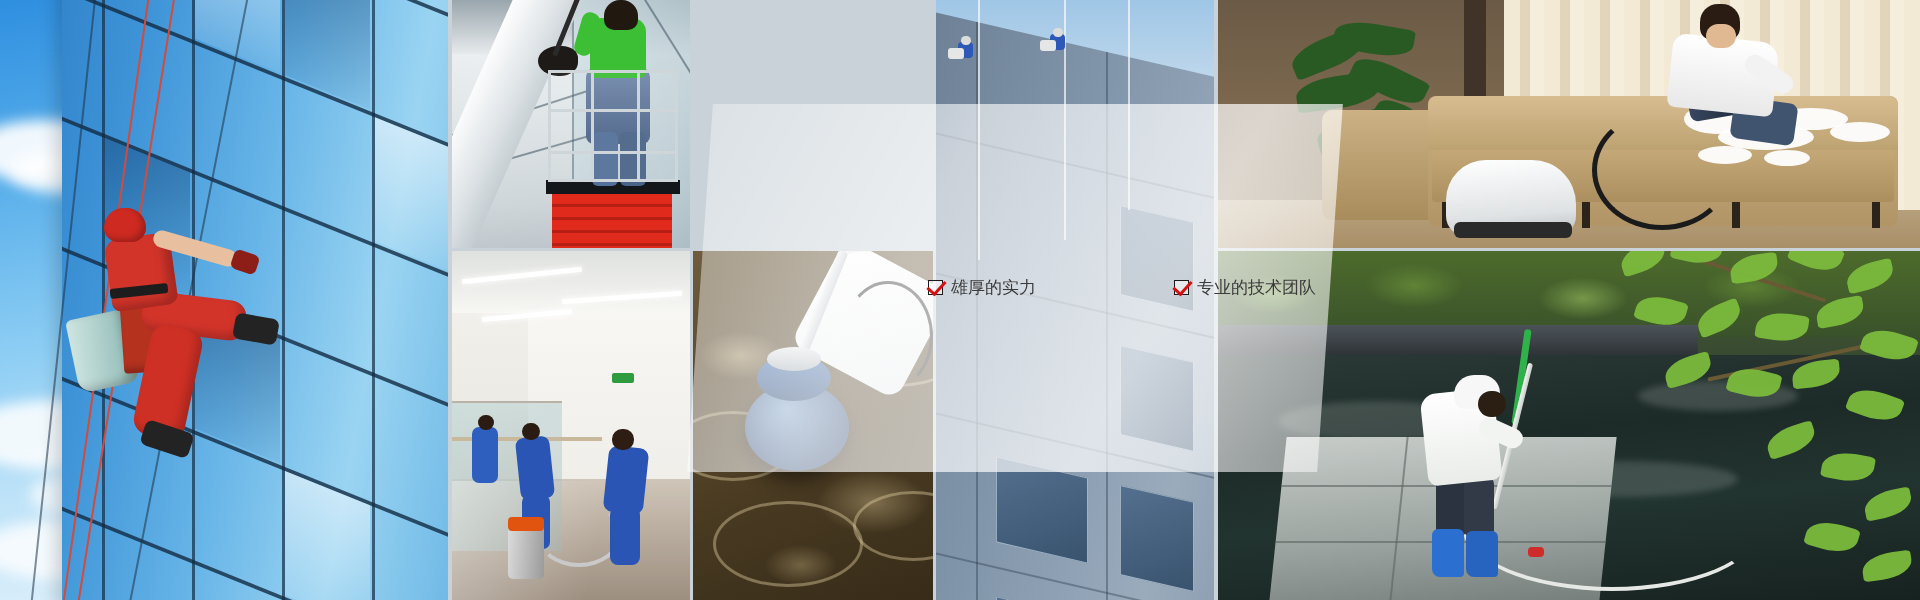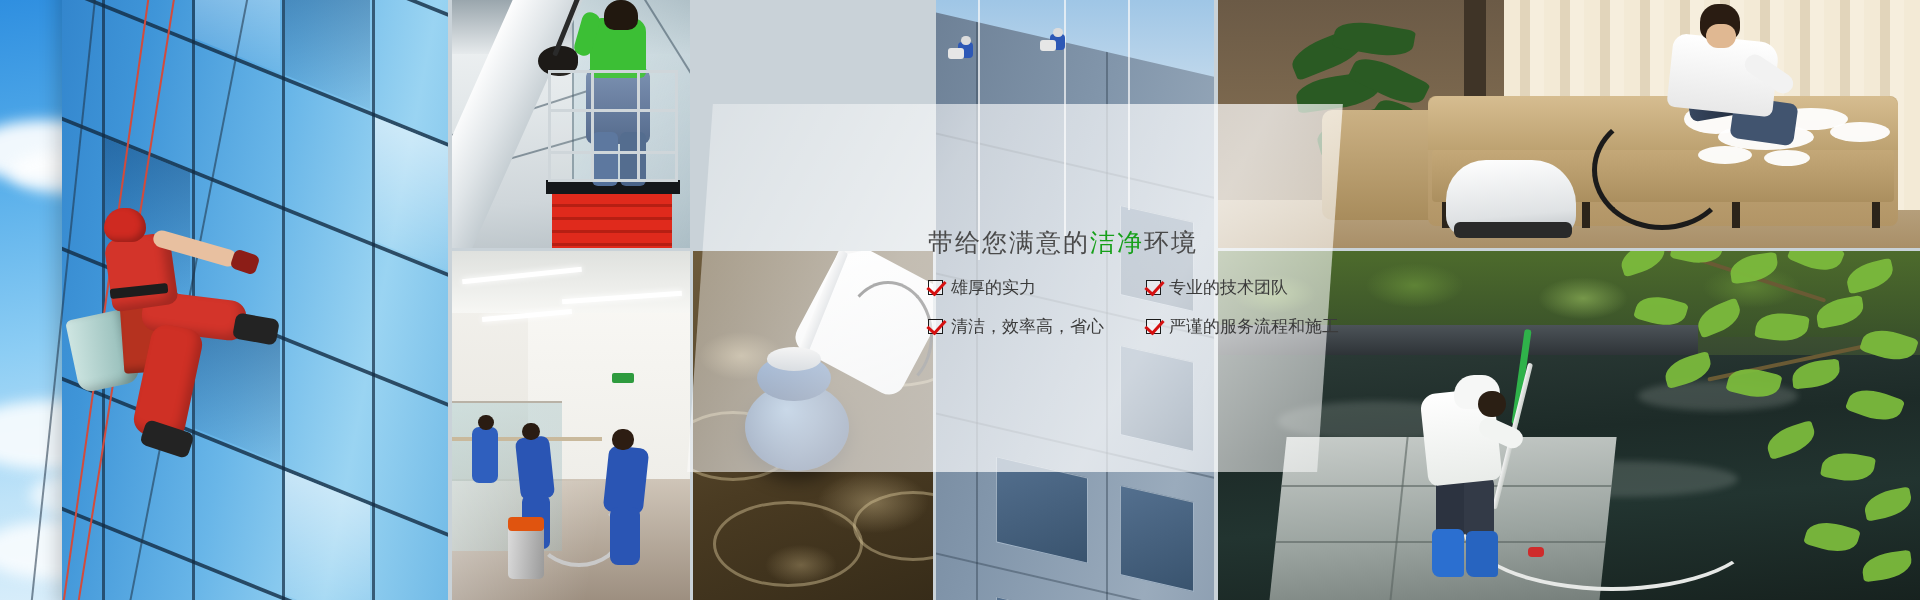--- a/index.html
+++ b/index.html
@@ -319,21 +319,21 @@
   }
   .subline {
     position:absolute; left:228px; top:122px;
     font-size:25px; letter-spacing:2px; color:#4a4a4a; white-space:nowrap;
   }
   .subline .hl { color:#17a01a; }
 
   .features { position:absolute; left:228px; top:172px; width:420px; }
   .frow { display:flex; margin-bottom:16px; }
   .fitem { display:flex; align-items:center; width:218px; font-size:17px; color:#3b3b3b; white-space:nowrap; }
-  .fitem.wide { width:auto; }
+  .fitem.wide { width:auto;margin-left:28px; }
   .chk {
     display:inline-block; position:relative; width:15px; height:15px;
     border:1.6px solid #1a1a1a; background:rgba(255,255,255,.55);
     margin-right:8px; flex:0 0 auto;
   }
   .chk::after {
     content:""; position:absolute; left:2px; top:-4px; width:8px; height:15px;
     border:solid #d61010; border-width:0 3.2px 3.2px 0; transform:rotate(42deg);
   }
 
@@ -604,41 +604,30 @@
         <div class="tleaf" style="left:252px;top:312px;width:50px;height:26px;transform:rotate(-8deg)"></div>
       </div>
     </div>
   </div>
 
   <div id="overlay"></div>
 
   <div id="textblock">
 
 
-    <div class="subline"><span>带给您满意的</span><span class="hl">洁净</span><span>环境</span></div>
 
     <div class="features">
       <div class="frow">
         <div class="fitem">
           <span class="chk"></span>
           <span>雄厚的实力</span>
         </div>
         <div class="fitem wide">
           <span class="chk"></span>
           <span>专业的技术团队</span>
         </div>
       </div>
-      <div class="frow">
-        <div class="fitem">
-          <span class="chk"></span>
-          <span>清洁，效率高，省心</span>
-        </div>
-        <div class="fitem wide">
-          <span class="chk"></span>
-          <span>严谨的服务流程和施工</span>
-        </div>
-      </div>
     </div>
 
 
   </div>
 
 </div>
 
 </body></html>

